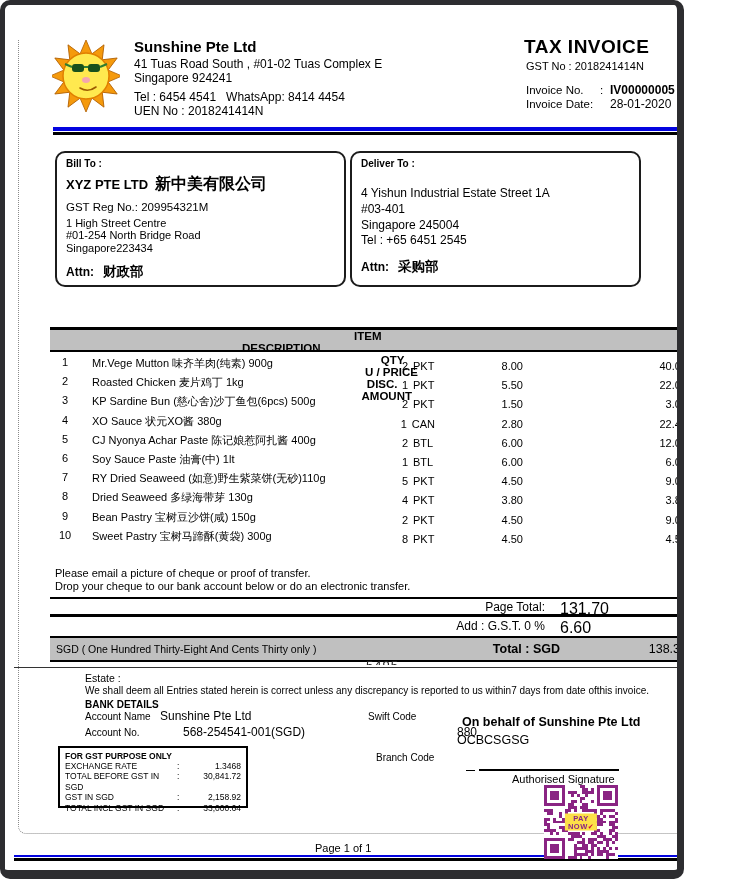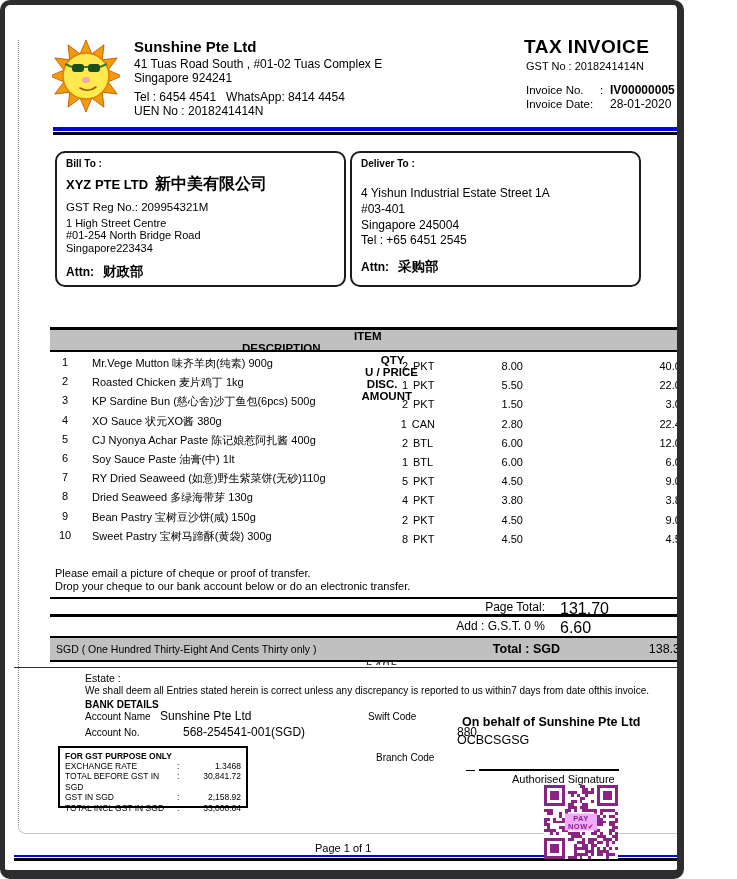--- a/index.html
+++ b/index.html
@@ -82,21 +82,21 @@
   .gst-row{display:flex;font-size:8.5px;line-height:10.4px;}
   .gl{flex:1;}
   .gc{width:8px;}
   .gv{width:56px;text-align:right;}
   
   .sig-dash{position:absolute;left:466px;top:770px;width:9px;border-top:1px solid #000;}
   .sig-line{position:absolute;left:479px;top:769px;width:140px;border-top:2px solid #000;}
   .sig-text{position:absolute;left:512px;top:773px;font-size:11px;}
   .qr{position:absolute;left:544px;top:785px;width:74px;height:74px;background:#fff;z-index:5;}
   .qr svg{display:block;width:74px;height:74px;}
-  .qr-logo{position:absolute;left:50%;top:50%;transform:translate(-50%,-50%);background:#f0abfc;padding:1px 3px;text-align:center;font-size:7.5px;font-weight:bold;line-height:7.5px;letter-spacing:.5px;}
+  .qr-logo{position:absolute;left:50%;top:50%;transform:translate(-50%,-50%);background:#fde047;padding:1px 3px;text-align:center;font-size:7.5px;font-weight:bold;line-height:7.5px;letter-spacing:.5px;}
   .qr-logo .chk{color:#d0103a;font-size:7px;}
   .page-num{position:absolute;left:315px;top:842px;font-size:11px;}
   .foot-rule{position:absolute;left:14px;top:855px;width:708px;z-index:1;}
   .fr-blue{height:2px;}
   .fr-black{height:3px;background:#000;margin-top:1px;}
 </style>
 </head>
 <body>
 
 <div class="page">

